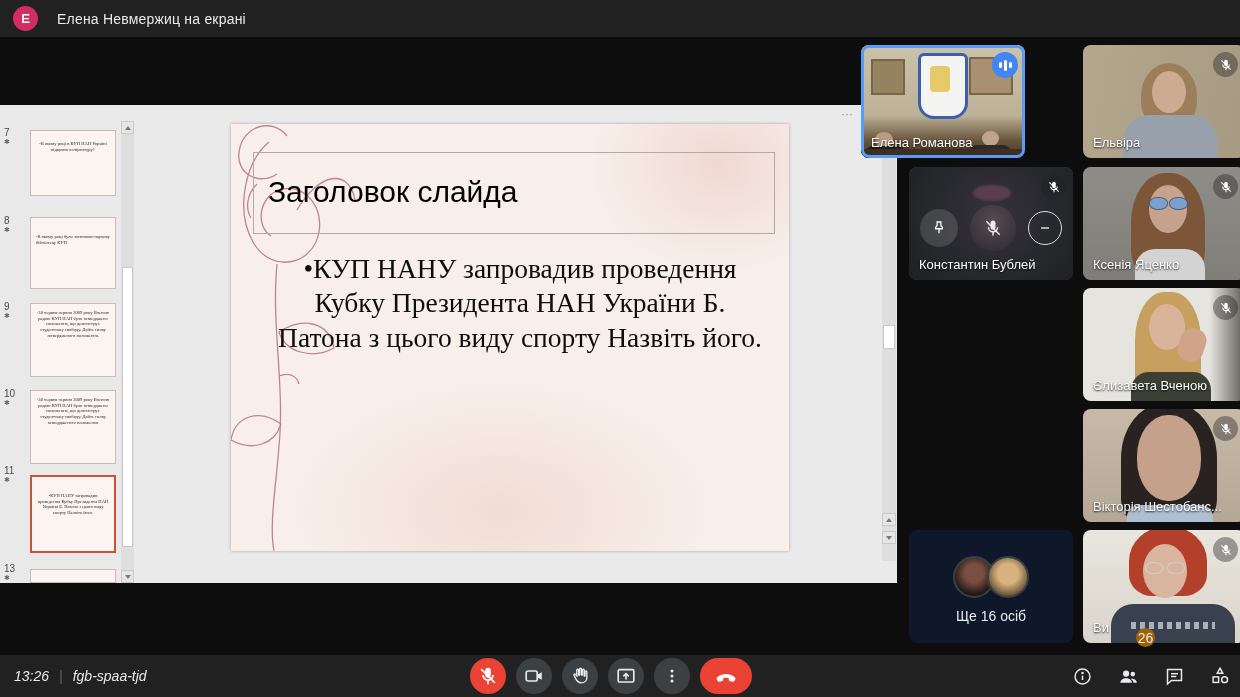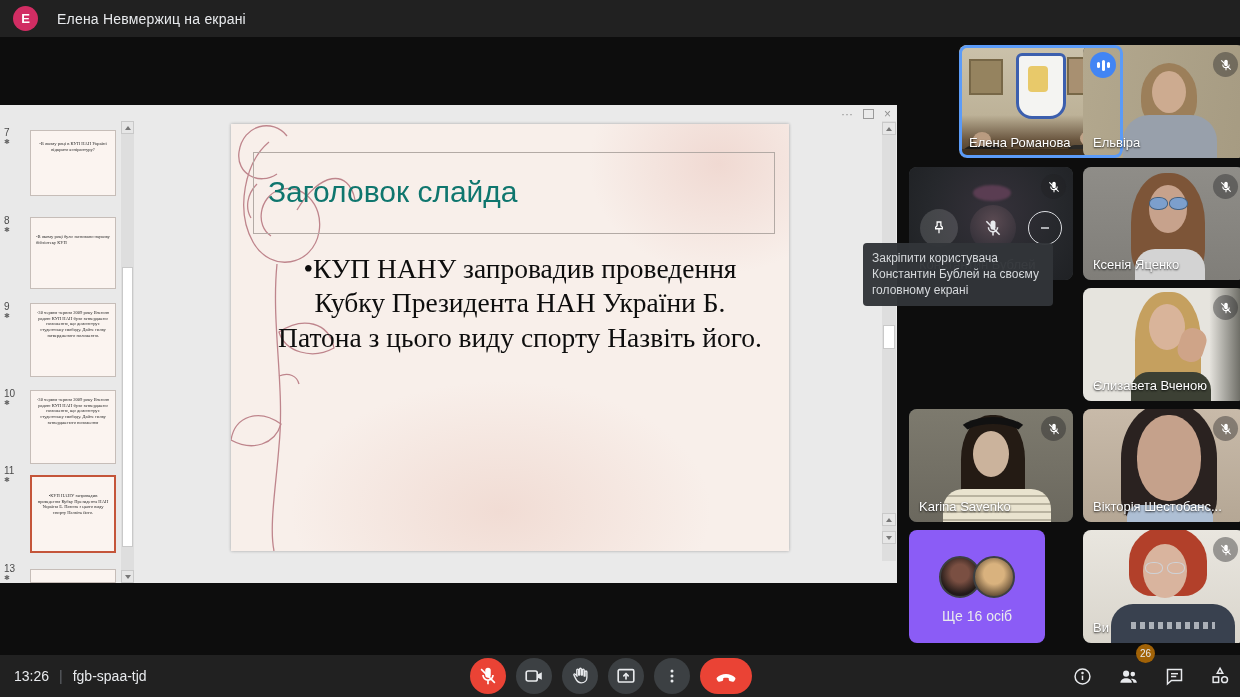--- a/index.html
+++ b/index.html
@@ -32,21 +32,21 @@
   .tri-down{width:0;height:0;border-left:3px solid transparent;border-right:3px solid transparent;border-top:4px solid #777;}
   .scroll-thumb{position:absolute;background:#fff;border:1px solid #c9c9c9;box-sizing:border-box;}
   
   .slide{position:absolute;left:231px;top:19px;width:558px;height:427px;background:#f8efea;
          box-shadow:0 0 3px rgba(0,0,0,.3);overflow:hidden;}
   .blob1{position:absolute;right:-60px;top:-70px;width:260px;height:220px;border-radius:50%;
          background:radial-gradient(closest-side,#f0d9d2,rgba(240,217,210,0));}
   .blob2{position:absolute;left:60px;bottom:-90px;width:420px;height:260px;border-radius:50%;
          background:radial-gradient(closest-side,#f1dcd4,rgba(241,220,212,0));}
   .title-box{position:absolute;left:22px;top:28px;width:522px;height:82px;border:1px solid #b3aaa5;box-sizing:border-box;}
-  .slide-title{font-family:"Liberation Sans",sans-serif;font-weight:300;font-size:30px;color:#0f766e;
+  .slide-title{font-family:"Liberation Sans",sans-serif;font-weight:300;font-size:30px;color:#000000;
                padding:22px 0 0 14px;}
   .slide-body{position:absolute;left:44px;top:128px;width:490px;text-align:center;
               font-family:"Liberation Serif",serif;font-size:27.5px;line-height:1.25;color:#0d0d0d;}
   
   .notes{position:absolute;left:135px;top:457px;width:762px;height:21px;background:#efefef;
          border-top:1px solid #c4c4c4;color:#5f5f5f;font-size:11px;display:flex;align-items:center;padding-left:25px;box-sizing:border-box;}
   
   .tile{position:absolute;border-radius:8px;background:#3c4043;overflow:hidden;}
   .tile .name{position:absolute;left:10px;bottom:8px;color:#fff;font-size:13px;
               text-shadow:0 1px 2px rgba(0,0,0,.85);white-space:nowrap;z-index:6;}
@@ -64,32 +64,32 @@
   .hbtn.center{width:46px;height:46px;background:radial-gradient(circle at 50% 35%,#5a4a52,#36323a 75%);}
   .hbtn.minus{width:34px;height:34px;border:1.6px solid #dadce0;box-sizing:border-box;}
   
   .ovl-avatars{position:absolute;left:0;right:0;top:26px;display:flex;justify-content:center;}
   .ovl-av{width:38px;height:38px;border-radius:50%;border:2px solid #3c4043;box-sizing:content-box;}
   .ovl-label{position:absolute;left:0;right:0;top:78px;text-align:center;color:#e8eaed;font-size:14px;}
   
   .tooltip{position:absolute;left:863px;top:243px;width:172px;background:rgba(50,53,57,.97);
            color:#d6d9dc;font-size:12px;line-height:1.35;padding:7px 9px;border-radius:4px;z-index:40;}
   
-  .bottombar{position:absolute;left:0;top:655px;width:1240px;height:42px;background:#212121;z-index:30;}
+  .bottombar{position:absolute;left:0;top:655px;width:1240px;height:42px;background:#212121;z-index:30;font-style:italic;}
   .meet-info{position:absolute;left:14px;top:0;height:42px;display:flex;align-items:center;gap:10px;
              color:#e8eaed;font-size:14px;}
   .meet-sep{color:#5f6368;}
   .ctrls{position:absolute;left:470px;top:3px;display:flex;align-items:center;gap:10px;}
   .cbtn{width:36px;height:36px;border-radius:50%;background:#3c4043;display:flex;align-items:center;justify-content:center;}
   .cbtn.red{background:#ea4335;}
   .cbtn.end{width:52px;border-radius:18px;background:#ea4335;}
   .right-icons{position:absolute;right:8px;top:0;height:42px;display:flex;align-items:center;gap:22px;}
   .ribtn{width:24px;height:24px;display:flex;align-items:center;justify-content:center;position:relative;}
-  .count-badge{position:absolute;left:1136px;top:644px;width:19px;height:19px;border-radius:50%;
-               background:#a16207;color:#e8eaed;font-size:10px;display:flex;align-items:center;justify-content:center;z-index:31;}
+  .count-badge{position:absolute;left:1136px;top:628px;width:19px;height:19px;border-radius:50%;
+               background:#a16207;color:#e8eaed;font-size:14px;display:flex;align-items:center;justify-content:center;z-index:31;}
 </style>
 </head>
 <body>
 
 <div class="stage">
 
   <div class="topbar">
     <div class="presenter-avatar">E</div>
     <div class="banner-text">Елена Невмержиц на екрані</div>
   </div>
@@ -187,21 +187,21 @@
       </div>
     <div class="scroll-thumb" style="left:883px;top:220px;width:12px;height:24px"></div>
     <div class="scroll-btn" style="left:882px;top:408px;width:14px">
         <div class="tri-up"></div>
       </div>
     <div class="scroll-btn" style="left:882px;top:426px;width:14px">
         <div class="tri-down"></div>
       </div>
   </div>
 
-  <div class="tile" style="left:959px;top:45px;width:164px;height:113px">
+  <div class="tile" style="left:861px;top:45px;width:164px;height:113px">
     <div class="scene" style="background:linear-gradient(#cbc2ab 0%,#bdb298 62%,#6b5740 84%,#453624 100%);">
       <div style="position:absolute;left:10px;top:14px;width:30px;height:32px;background:#97however;background:#95835f;border:2px solid #776747;"></div>
       <div style="position:absolute;right:12px;top:12px;width:40px;height:34px;background:#a89071;border:2px solid #776747;"></div>
       <div style="position:absolute;left:50%;top:8px;transform:translateX(-50%);width:44px;height:60px;background:#f4f4f2;border:3px solid #3c5fae;border-radius:6px 6px 16px 16px;">
         <div style="position:absolute;left:9px;top:10px;width:20px;height:26px;background:#e8c96a;border-radius:4px;"></div>
       </div>
       <div style="position:absolute;left:14px;bottom:10px;width:18px;height:16px;border-radius:50%;background:#b99b80;"></div>
       <div style="position:absolute;left:4px;bottom:0;width:40px;height:12px;border-radius:8px 8px 0 0;background:#23211e;"></div>
       <div style="position:absolute;right:26px;bottom:12px;width:17px;height:15px;border-radius:50%;background:#c0a489;"></div>
       <div style="position:absolute;right:14px;bottom:0;width:42px;height:13px;border-radius:8px 8px 0 0;background:#2c2a27;"></div>
@@ -300,56 +300,39 @@
       <svg width="14" height="14" viewBox="0 0 24 24">
           <path d="M12 3a3 3 0 0 1 3 3v5a3 3 0 0 1-6 0V6a3 3 0 0 1 3-3z" fill="#fff"></path>
           <path d="M6.5 11a5.5 5.5 0 0 0 11 0" stroke="#fff" stroke-width="1.8" fill="none"></path>
           <path d="M12 16.5V21" stroke="#fff" stroke-width="1.8"></path>
           <line x1="4" y1="4" x2="20" y2="20" stroke="#fff" stroke-width="1.8"></line>
         </svg>
     </div>
     <div class="name">Єлизавета Вченою</div>
   </div>
 
-  <div class="tile" style="left:909px;top:409px;width:164px;height:113px">
-    <div class="scene" style="background:linear-gradient(#7d7a6e,#6b685e);">
-      <div style="position:absolute;left:52px;top:6px;width:64px;height:96px;border-radius:46% 46% 20% 20%;background:#241b14;"></div>
-      <div style="position:absolute;left:46px;top:8px;width:76px;height:40px;border-radius:50% 50% 0 0;border-top:7px solid #111;border-left:7px solid transparent;border-right:7px solid transparent;box-sizing:border-box;"></div>
-      <div style="position:absolute;left:64px;top:22px;width:36px;height:46px;border-radius:50%;background:#cbb39c;"></div>
-      <div style="position:absolute;left:34px;top:80px;width:108px;height:34px;border-radius:20px 20px 0 0;background:repeating-linear-gradient(180deg,#e9e3cf 0 6px,#b9b3a0 6px 8px);"></div>
-    </div>
-    <div class="mic-badge">
-      <svg width="14" height="14" viewBox="0 0 24 24">
-          <path d="M12 3a3 3 0 0 1 3 3v5a3 3 0 0 1-6 0V6a3 3 0 0 1 3-3z" fill="#fff"></path>
-          <path d="M6.5 11a5.5 5.5 0 0 0 11 0" stroke="#fff" stroke-width="1.8" fill="none"></path>
-          <path d="M12 16.5V21" stroke="#fff" stroke-width="1.8"></path>
-          <line x1="4" y1="4" x2="20" y2="20" stroke="#fff" stroke-width="1.8"></line>
-        </svg>
-    </div>
-    <div class="name">Karina Savenko</div>
-  </div>
 
   <div class="tile" style="left:1083px;top:409px;width:162px;height:113px">
     <div class="scene" style="background:linear-gradient(#c8baa9,#b5a795);">
       <div style="position:absolute;left:38px;top:-6px;width:96px;height:120px;border-radius:46% 46% 20% 20%;background:#2a2220;"></div>
       <div style="position:absolute;left:54px;top:6px;width:64px;height:86px;border-radius:48%;background:#c5a18b;"></div>
       <div style="position:absolute;left:44px;top:96px;width:86px;height:18px;border-radius:12px 12px 0 0;background:#aebfd4;"></div>
     </div>
     <div class="mic-badge">
       <svg width="14" height="14" viewBox="0 0 24 24">
           <path d="M12 3a3 3 0 0 1 3 3v5a3 3 0 0 1-6 0V6a3 3 0 0 1 3-3z" fill="#fff"></path>
           <path d="M6.5 11a5.5 5.5 0 0 0 11 0" stroke="#fff" stroke-width="1.8" fill="none"></path>
           <path d="M12 16.5V21" stroke="#fff" stroke-width="1.8"></path>
           <line x1="4" y1="4" x2="20" y2="20" stroke="#fff" stroke-width="1.8"></line>
         </svg>
     </div>
     <div class="name">Вікторія Шестобанс...</div>
   </div>
 
-  <div class="tile" style="left:909px;top:530px;width:136px;height:113px;background:#8b5cf6">
+  <div class="tile" style="left:909px;top:530px;width:164px;height:113px;background:#0f172a">
     <div class="ovl-avatars">
       <div class="ovl-av" style="background:radial-gradient(circle at 50% 40%,#7a4f42 30%,#221a18 70%);margin-right:-8px;z-index:1"></div>
       <div class="ovl-av" style="background:radial-gradient(circle at 50% 42%,#d9b27e 35%,#5a4630 80%);z-index:2"></div>
     </div>
     <div class="ovl-label">Ще 16 осіб</div>
   </div>
 
   <div class="tile" style="left:1083px;top:530px;width:162px;height:113px">
     <div class="scene" style="background:linear-gradient(#e9e6df,#d9d5cc);">
       <div style="position:absolute;left:46px;top:-4px;width:78px;height:70px;border-radius:50% 50% 30% 30%;background:#b2402a;"></div>
@@ -363,21 +346,20 @@
       <svg width="14" height="14" viewBox="0 0 24 24">
           <path d="M12 3a3 3 0 0 1 3 3v5a3 3 0 0 1-6 0V6a3 3 0 0 1 3-3z" fill="#fff"></path>
           <path d="M6.5 11a5.5 5.5 0 0 0 11 0" stroke="#fff" stroke-width="1.8" fill="none"></path>
           <path d="M12 16.5V21" stroke="#fff" stroke-width="1.8"></path>
           <line x1="4" y1="4" x2="20" y2="20" stroke="#fff" stroke-width="1.8"></line>
         </svg>
     </div>
     <div class="name">Ви</div>
   </div>
 
-  <div class="tooltip">Закріпити користувача Константин Бублей на своєму головному екрані</div>
 
   <div class="bottombar">
     <div class="meet-info">
       <span>13:26</span>
       <span class="meet-sep">|</span>
       <span>fgb-spaa-tjd</span>
     </div>
 
     <div class="ctrls">
       <div class="cbtn red">

